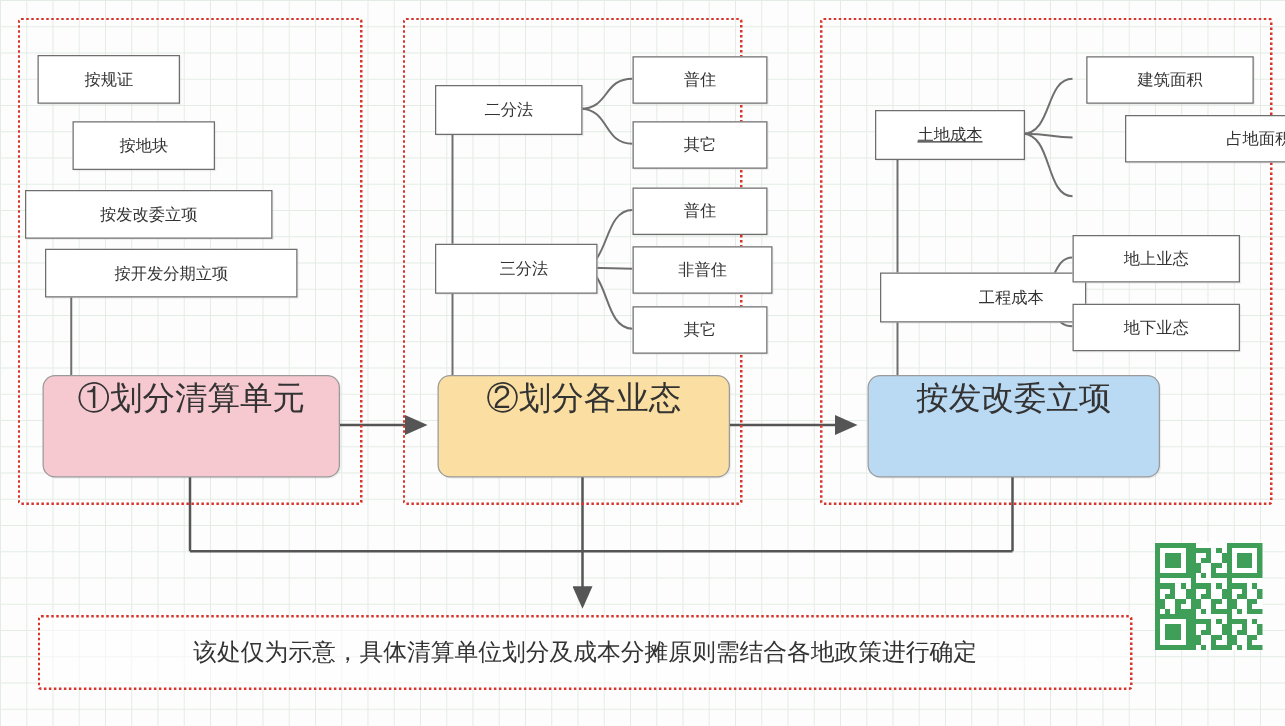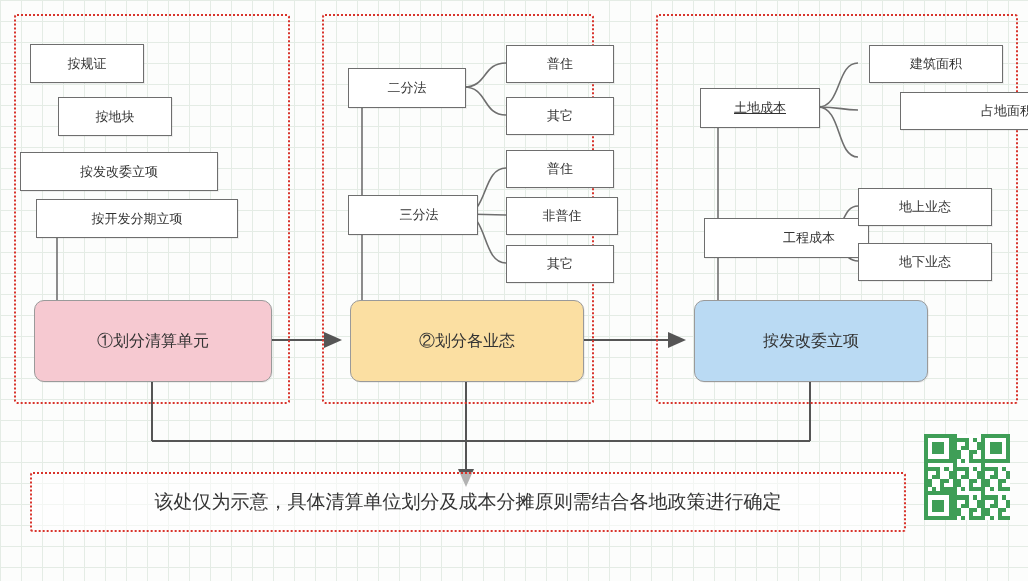--- a/index.html
+++ b/index.html
@@ -26,22 +26,22 @@
     border:1px solid #6e6e6e;
     box-shadow:1px 1px 0 rgba(0,0,0,.06);
     display:flex;align-items:center;justify-content:center;
     font-size:13px;
     white-space:nowrap;
   }
   .result{
     position:absolute;
     border:1px solid #9a9a9a;
     border-radius:10px;
-    display:flex;align-items:center;justify-content:center;
-    font-size:16px;
+    display:flex;justify-content:center;
+    font-size:26px;
     box-shadow:1px 1px 0 rgba(0,0,0,.06);
   }
   .result.pink{background:#f6c9d1;}
   .result.orange{background:#fbdfa2;}
   .result.blue{background:#badaf3;}
   .note{
     position:absolute;
     border:2px dotted #d8342c;
     border-radius:3px;
     display:flex;align-items:center;justify-content:center;
@@ -182,21 +182,21 @@
     </div>
 
   <div class="node" style="left:858px;top:243px;width:132px;height:36px;">
       <span>地下业态</span>
     </div>
 
   <div class="result blue" style="left:694px;top:300px;width:232px;height:80px;">
       <span>按发改委立项</span>
     </div>
 
-  <div class="note" style="left:30px;top:472px;width:872px;height:56px;">
+  <div class="note" style="left:30px;top:492px;width:872px;height:56px;">
       <span>该处仅为示意，具体清算单位划分及成本分摊原则需结合各地政策进行确定</span>
     </div>
 
   <div class="qr">
     <svg id="qr-svg" viewBox="0 0 21 21">
         <g fill="#3f9e57">
           <rect x="0" y="0" width="1" height="1"></rect>
           <rect x="1" y="0" width="1" height="1"></rect>
           <rect x="2" y="0" width="1" height="1"></rect>
           <rect x="3" y="0" width="1" height="1"></rect>

